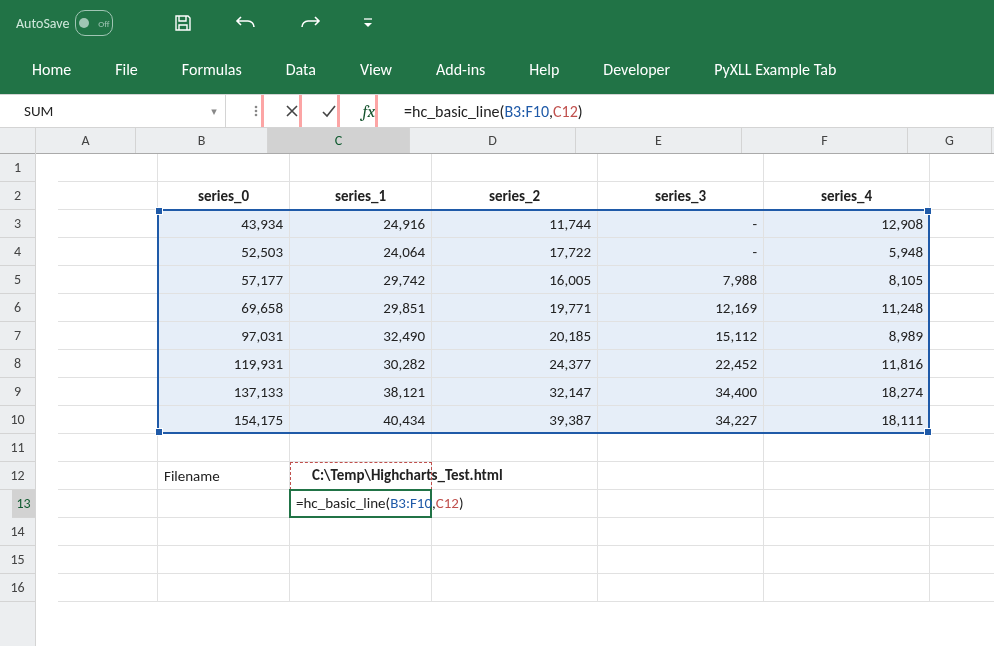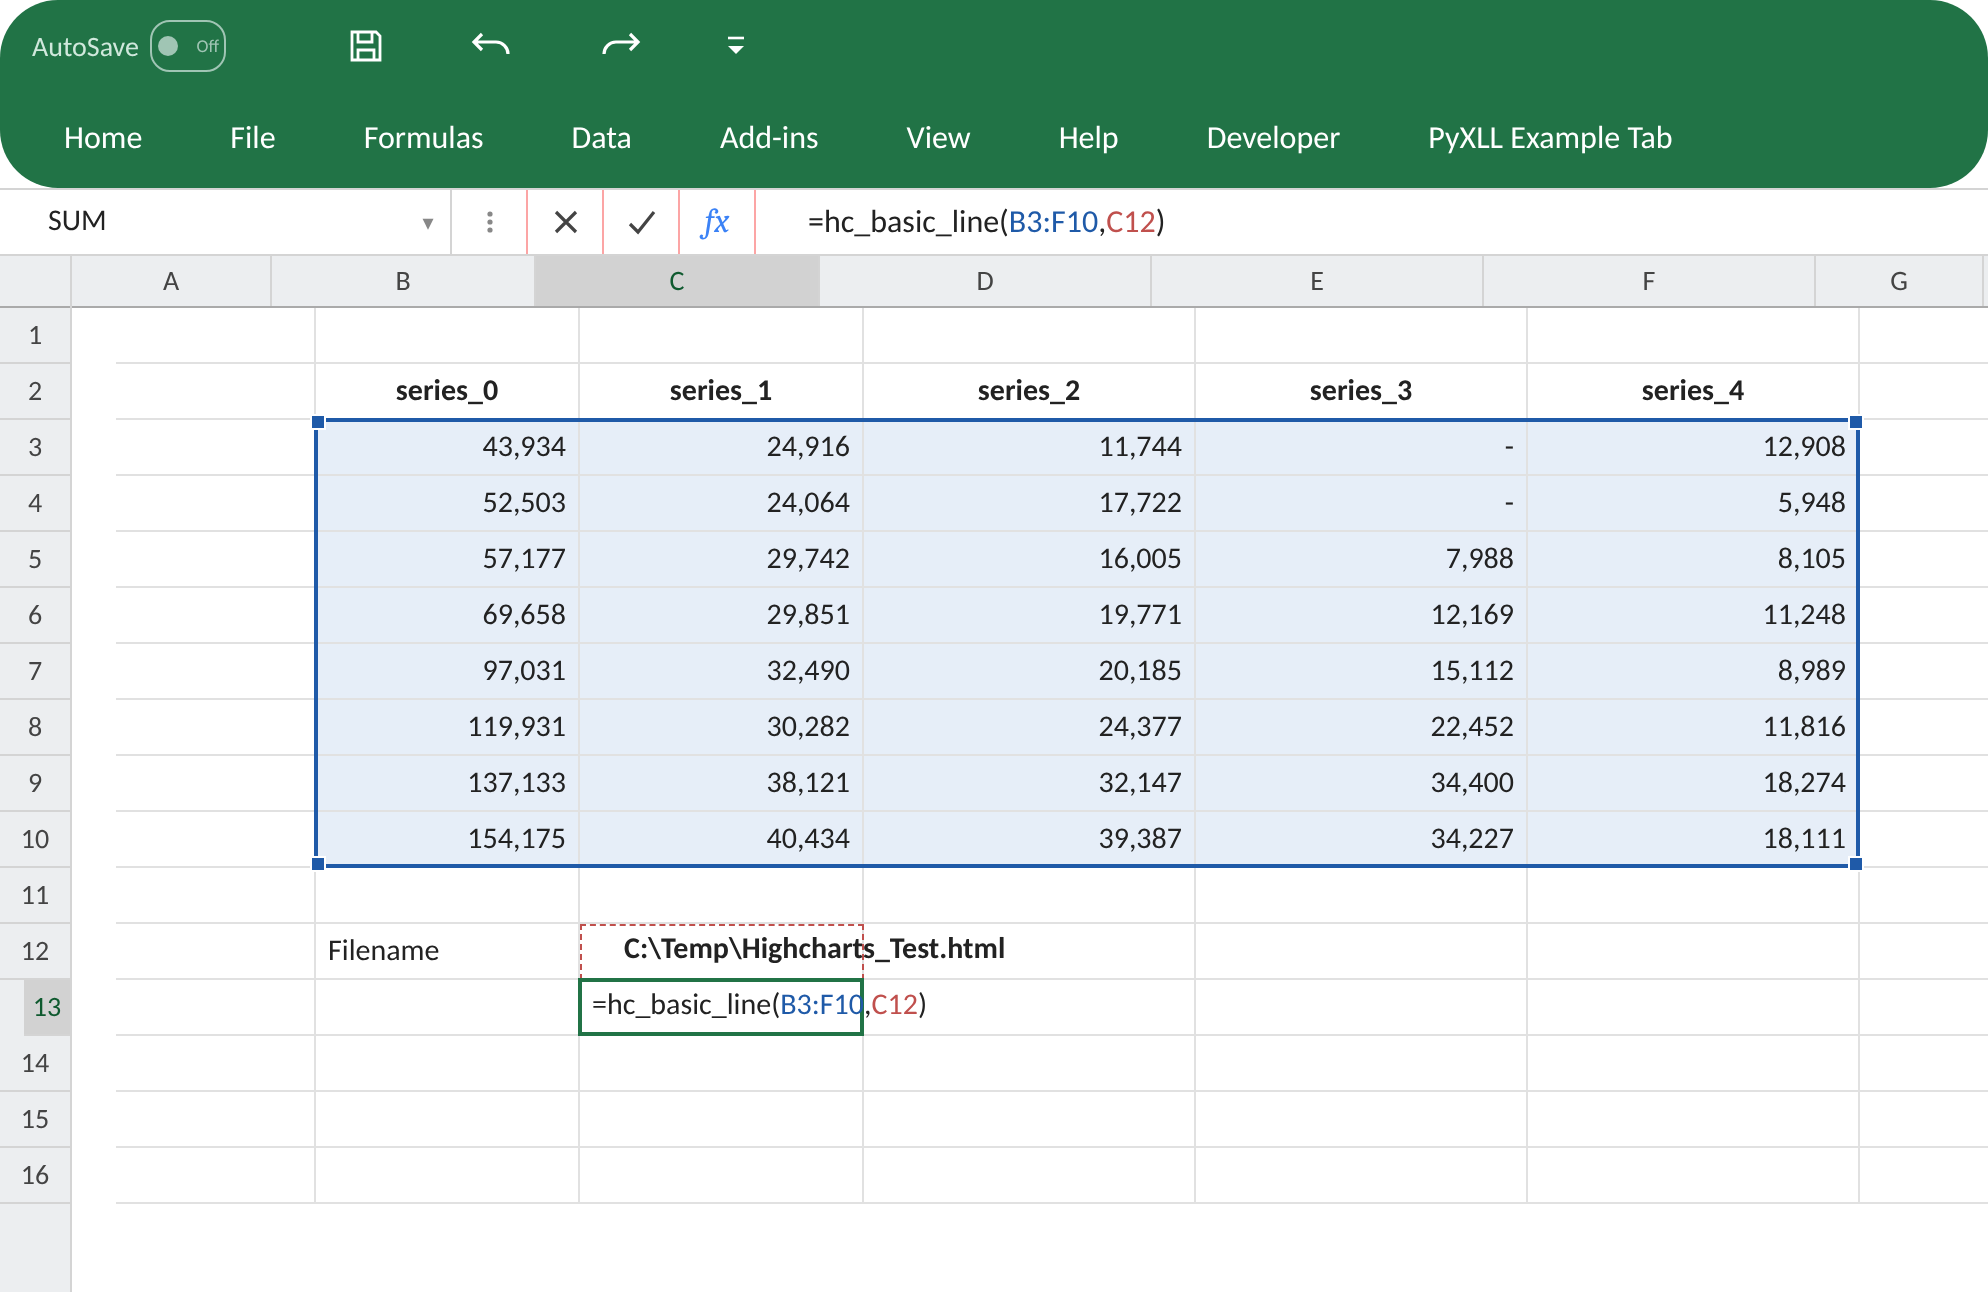--- a/index.html
+++ b/index.html
@@ -8,21 +8,20 @@
       font-size: 14px;
       width: 994px;
       height: 646px;
       overflow: hidden;
       background: #ffffff;
       user-select: none;
     }
     .ribbon {
       background: #217346;
       color: #ffffff;
-      border-radius: 29px;
     }
     .title-bar {
       height: 46px;
       display: flex;
       align-items: center;
       padding: 0 16px;
       gap: 20px;
     }
     .autosave {
       display: flex;
@@ -99,23 +98,23 @@
       display: flex;
       align-items: center;
       justify-content: center;
       color: #888;
       font-size: 11px;
     }
     .fx-btn, .fbar-btn {
       width: 38px;
       display: flex;
       align-items: center;
-      justify-content: center;
-      border-right: 1px solid #fca5a5;
-      color: #3b82f6;
+      justify-content: flex-end;
+      border-right: 3px solid #fca5a5;
+      color: #14532d;
       font-size: 15px;
     }
     .fx-label {
       font-style: italic;
       font-family: Cambria, serif;
       font-size: 17px;
     }
     .formula-input {
       flex: 1;
       padding-left: 26px;
@@ -270,22 +269,22 @@
             <path fill="#fff" d="M5 11L1 7h8z"></path>
           </svg>
       </span>
     </div>
   </div>
   <div class="tabs">
     <div class="tab">Home</div>
     <div class="tab">File</div>
     <div class="tab">Formulas</div>
     <div class="tab">Data</div>
+    <div class="tab">View</div>
     <div class="tab">Add-ins</div>
-    <div class="tab">View</div>
     <div class="tab">Help</div>
     <div class="tab">Developer</div>
     <div class="tab">PyXLL Example Tab</div>
   </div>
 </div>
 
 <div class="formula-bar">
   <div class="name-box">
     <span>SUM</span>
     <span class="dd">▾</span>

